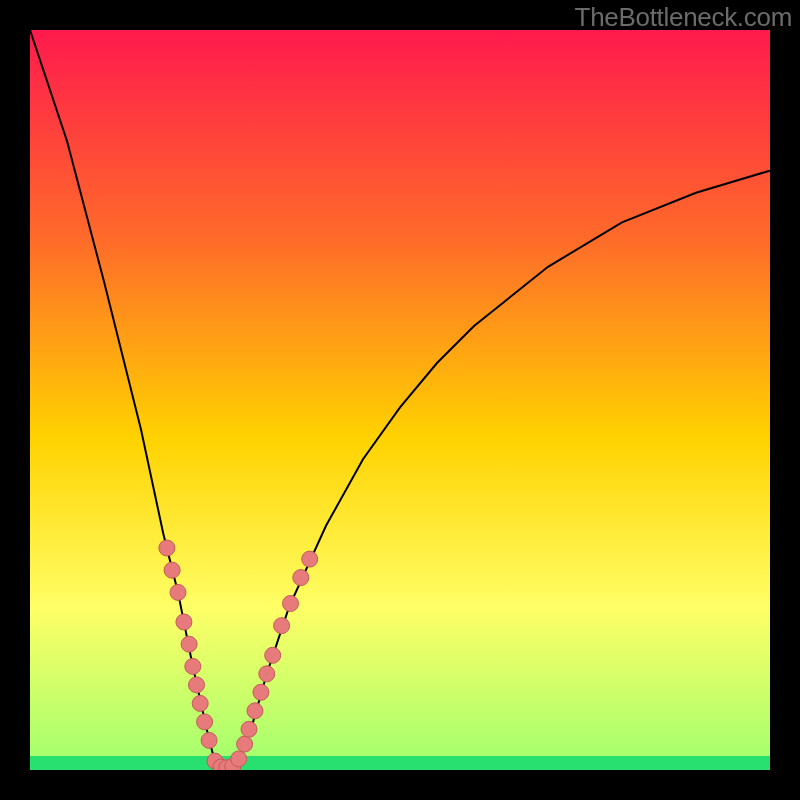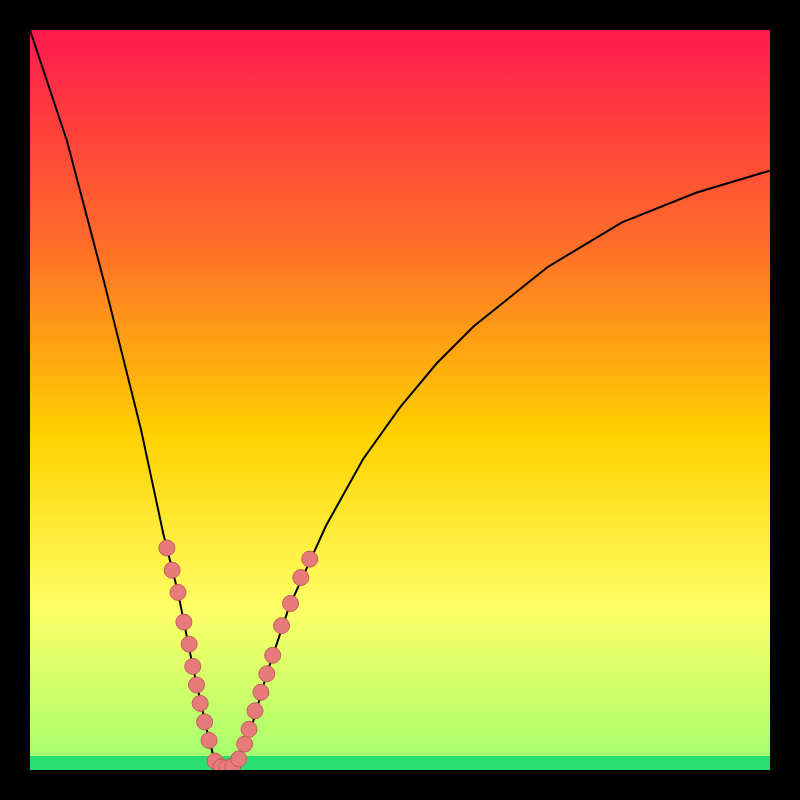--- a/index.html
+++ b/index.html
@@ -33,20 +33,21 @@
     font-size: 26px;
     font-weight: 400;
     letter-spacing: -0.3px;
   }
   svg { display:block; }
 </style>
 </head>
 <body>
 
 <div class="frame">
+  <div class="watermark">TheBottleneck.com</div>
 
   <div class="plot-area">
     <svg id="chart-svg" width="740" height="740" viewBox="0 0 740 740">
       <defs>
         <linearGradient id="bg-grad" x1="0" y1="0" x2="0" y2="1">
           <stop id="g0" offset="0%" stop-color="#ff1a4d"></stop>
           <stop id="g1" offset="28%" stop-color="#ff6a2a"></stop>
           <stop id="g2" offset="55%" stop-color="#ffd200"></stop>
           <stop id="g3" offset="78%" stop-color="#ffff66"></stop>
           <stop id="g4" offset="100%" stop-color="#9fff6e"></stop>

